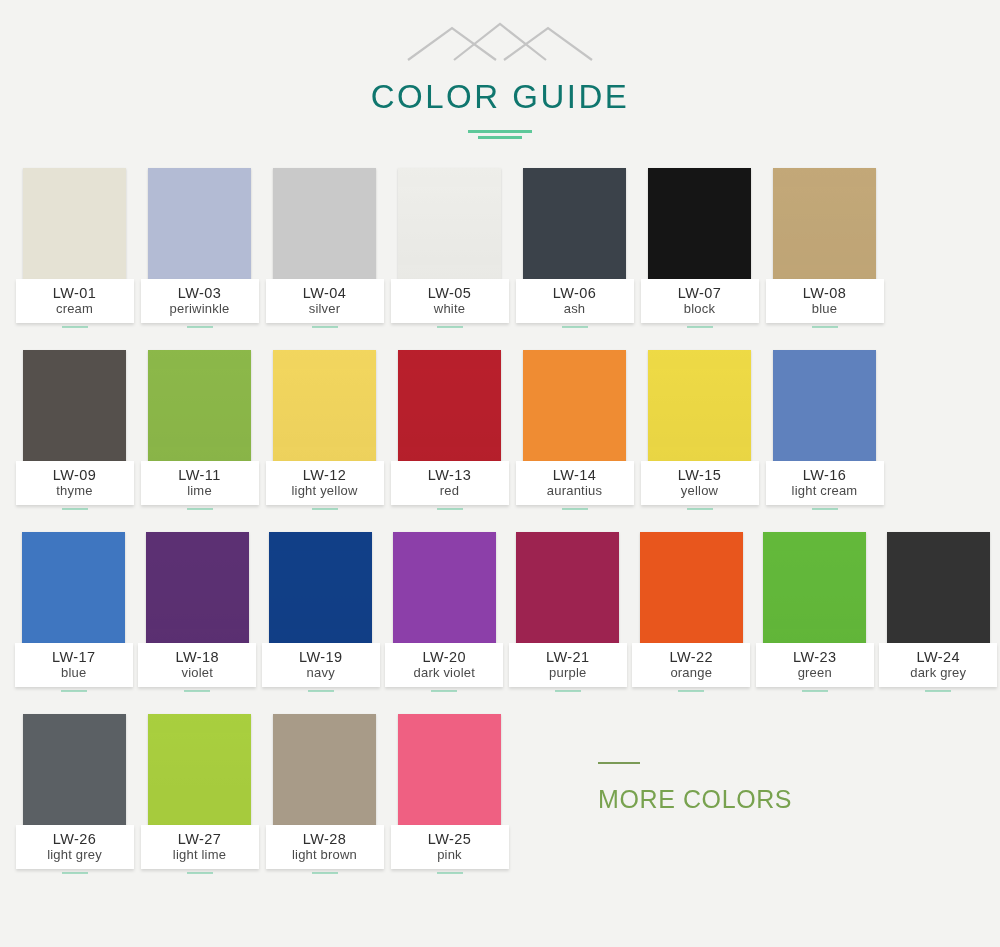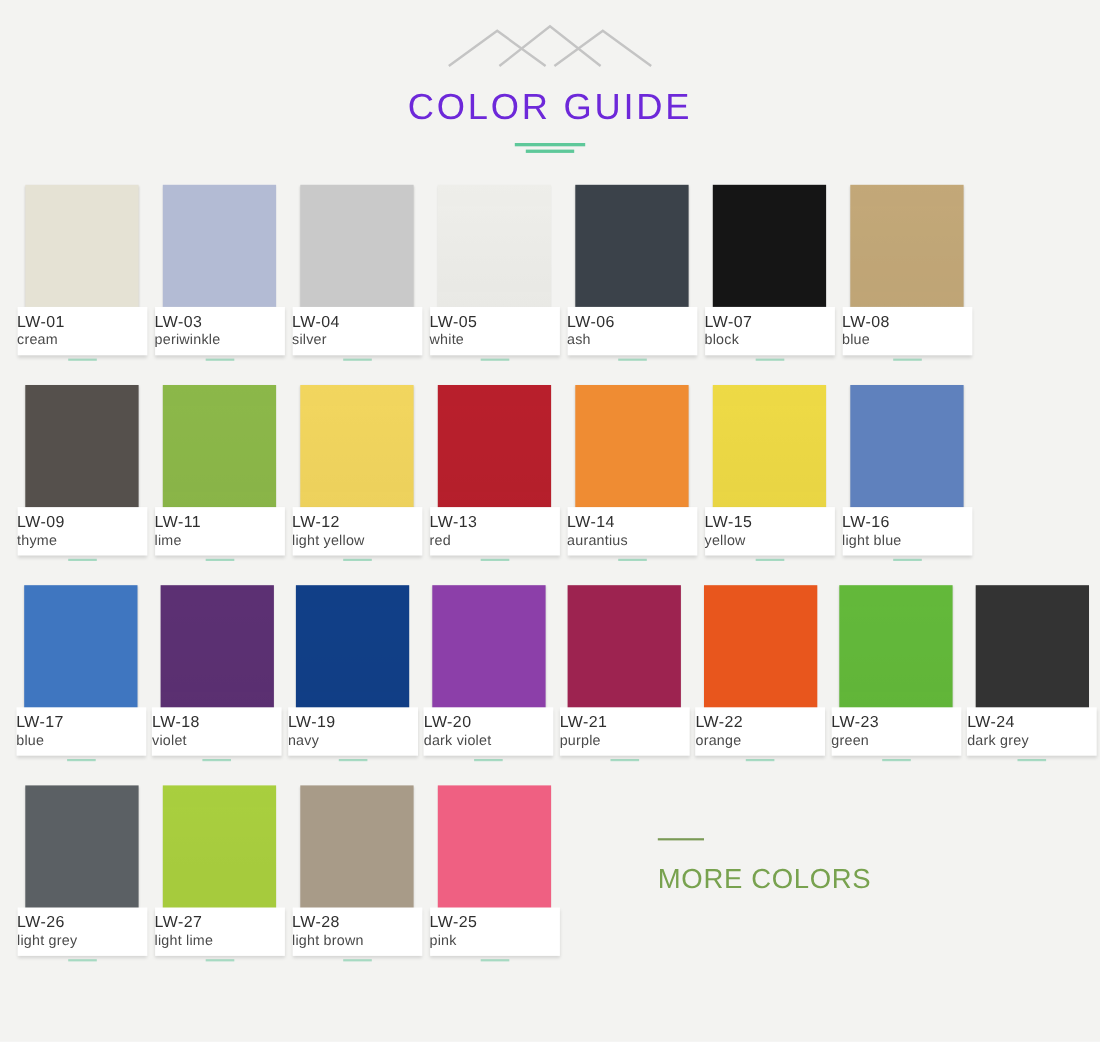--- a/index.html
+++ b/index.html
@@ -21,21 +21,21 @@
     padding-top: 18px;
     text-align: center;
   }
   .mountains {
     display: block;
     margin: 0 auto;
   }
   .title {
     font-size: 33px;
     letter-spacing: 2.5px;
-    color: #6d28d9;
+    color: #0f766e;
     font-weight: 400;
     margin: 12px 0 0 0;
     font-family: "Liberation Sans", sans-serif;
   }
   .title-rule {
     margin: 14px auto 0 auto;
     width: 64px;
     position: relative;
     height: 12px;
   }
@@ -77,21 +77,21 @@
   .swatch .tex {
     position: absolute;
     inset: 0;
     opacity: .55;
     mix-blend-mode: multiply;
   }
   .label {
     width: 118px;
     margin: -6px auto 0 auto;
     background: #ffffff;
-    text-align: left;
+    text-align: center;
     padding: 7px 0 7px 0;
     box-shadow: 0 2px 3px rgba(0,0,0,0.13);
     position: relative;
     z-index: 2;
   }
   .code {
     font-size: 14.5px;
     color: #2f2f2f;
     letter-spacing: .4px;
     line-height: 15px;
@@ -286,21 +286,21 @@
           <div class="name">yellow</div>
         </div>
         <div class="dash"></div>
       </div>
       <div class="card">
         <div class="swatch" style="background: rgb(95, 129, 189);">
           <div class="tex"></div>
         </div>
         <div class="label">
           <div class="code">LW-16</div>
-          <div class="name">light blue</div>
+          <div class="name">light cream</div>
         </div>
         <div class="dash"></div>
       </div>
     </div>
     <div class="row">
       <div class="card">
         <div class="swatch" style="background: rgb(63, 118, 192);">
           <div class="tex"></div>
         </div>
         <div class="label">

